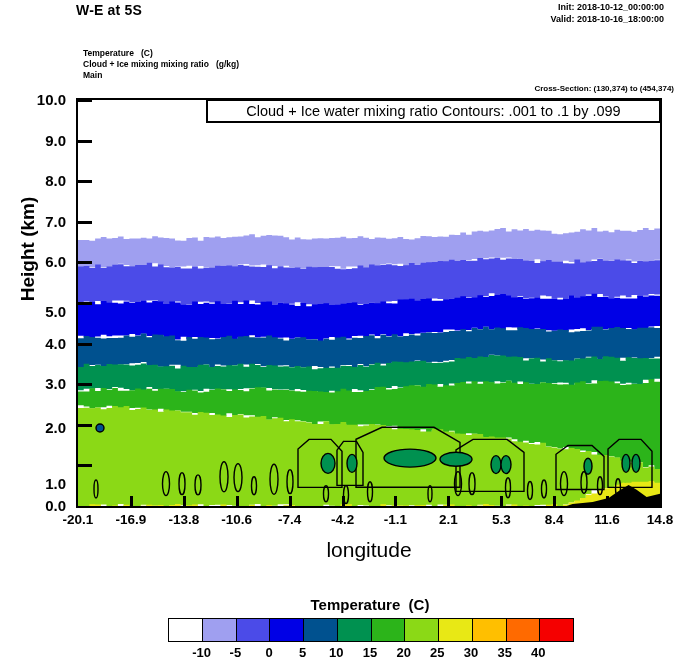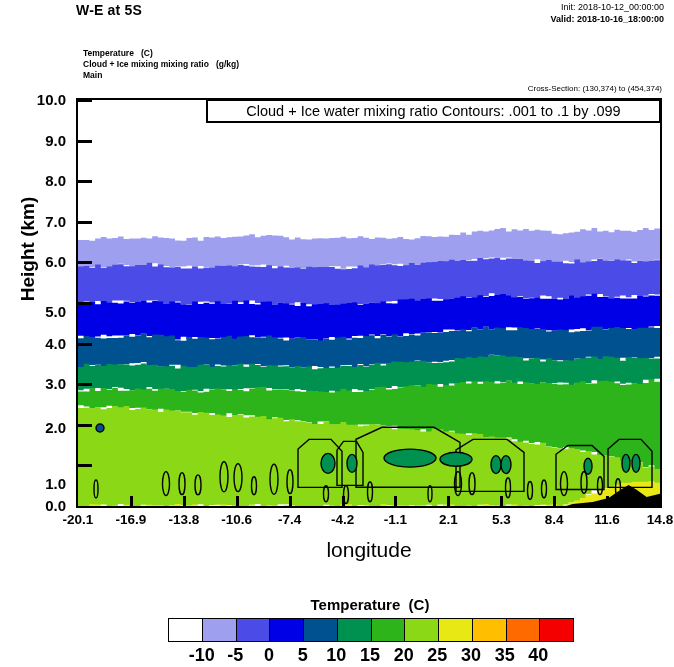--- a/index.html
+++ b/index.html
@@ -4,25 +4,25 @@
 <style>
   html,body{margin:0;padding:0;background:#fff;}
   body{width:674px;height:667px;position:relative;
        font-family:"Liberation Sans",sans-serif;color:#000;
        -webkit-font-smoothing:none;}
 
   .abs{position:absolute;}
 
   
   #main-title{left:76px;top:2px;font-size:14px;font-weight:bold;letter-spacing:.2px;}
-  #init-line{right:10px;top:2px;font-size:9px;font-weight:normal;text-align:center;}
+  #init-line{right:10px;top:2px;font-size:9px;font-weight:bold;text-align:center;}
   #valid-line{right:10px;top:14px;font-size:9px;font-weight:bold;text-align:right;}
   #subtitle-block{left:83px;top:48px;font-size:8.5px;font-weight:bold;line-height:11px;}
   #subtitle-block div{white-space:pre;}
-  #xsec-line{right:12px;top:84px;font-size:8px;font-weight:normal;text-align:right;}
+  #xsec-line{right:0;top:84px;font-size:8px;font-weight:bold;text-align:right;}
 
   
   #plot-frame{left:76px;top:98px;width:586px;height:410px;
               border:2px solid #000;box-sizing:border-box;background:#fff;
               overflow:hidden;}
   #plot-canvas{position:absolute;left:0;top:0;width:100%;height:100%;}
 
   
   #contour-title-box{left:206px;top:99px;width:455px;height:24px;
         border:2px solid #000;background:#fff;box-sizing:border-box;
@@ -42,21 +42,21 @@
 
   #xlabel{left:76px;top:538px;width:586px;text-align:center;font-size:21px;}
 
   
   #cbar-title{left:160px;top:596px;width:420px;text-align:center;
               font-size:15px;font-weight:bold;white-space:pre;}
   #cbar{left:168px;top:618px;width:404px;height:22px;
         display:flex;border:1px solid #000;box-sizing:content-box;}
   #cbar .sw{flex:1 1 0;height:100%;border-right:1px solid #000;box-sizing:border-box;}
   #cbar .sw:last-child{border-right:none;}
-  .cbar-tick-label{position:absolute;top:645px;font-size:18px;font-weight:bold;
+  .cbar-tick-label{position:absolute;top:645px;font-size:13px;font-weight:bold;
                    text-align:center;width:40px;}
 </style>
 </head>
 <body>
 
 <div class="abs" id="main-title">W-E at 5S</div>
 
 <div class="abs" id="init-line">Init: 2018-10-12_00:00:00</div>
 <div class="abs" id="valid-line">Valid: 2018-10-16_18:00:00</div>
 

